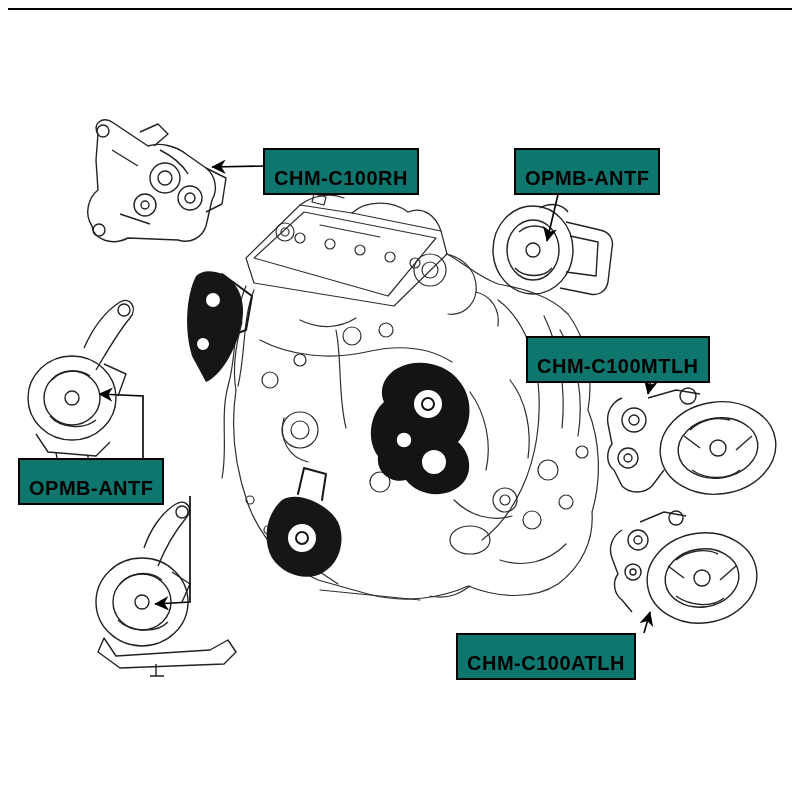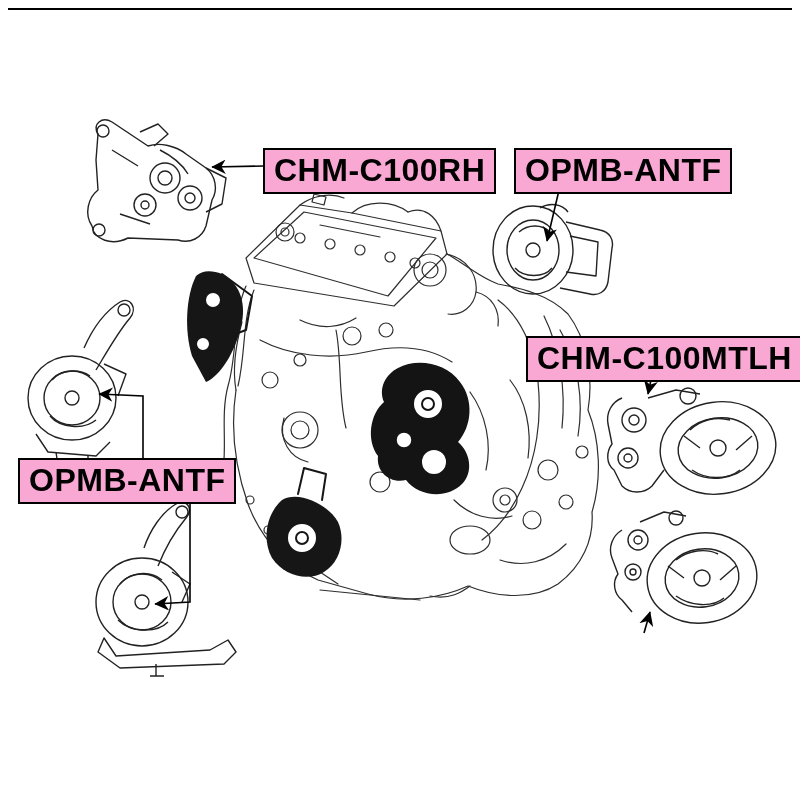--- a/index.html
+++ b/index.html
@@ -7,26 +7,26 @@
     position:relative;
     width:800px;height:800px;
     background:#ffffff;
     font-family:"Liberation Sans", sans-serif;
     overflow:hidden;
   }
   .art{position:absolute;left:0;top:0;}
   .plabel{
     position:absolute;
     border:2px solid #000000;
-    background:#f9a8d4;
+    background:#0f766e;
     color:#000000;
     font-weight:bold;
-    font-size:32px;
+    font-size:20px;
     line-height:1.1;
-    padding:3px 9px 4px 9px;
+    padding:17px 9px 4px 9px;
     white-space:nowrap;
     letter-spacing:0.5px;
   }
 </style>
 </head>
 <body>
 
 <div class="stage">
 
   <svg class="art" width="800" height="800" viewBox="0 0 800 800">
@@ -203,14 +203,15 @@
   </svg>
 
   <div class="plabel" style="left:263px; top:148px;">CHM-C100RH</div>
 
   <div class="plabel" style="left:514px; top:148px;">OPMB-ANTF</div>
 
   <div class="plabel" style="left:526px; top:336px;">CHM-C100MTLH</div>
 
   <div class="plabel" style="left:18px; top:458px;">OPMB-ANTF</div>
 
+  <div class="plabel" style="left:456px; top:633px;">CHM-C100ATLH</div>
 
 </div>
 
 </body></html>

